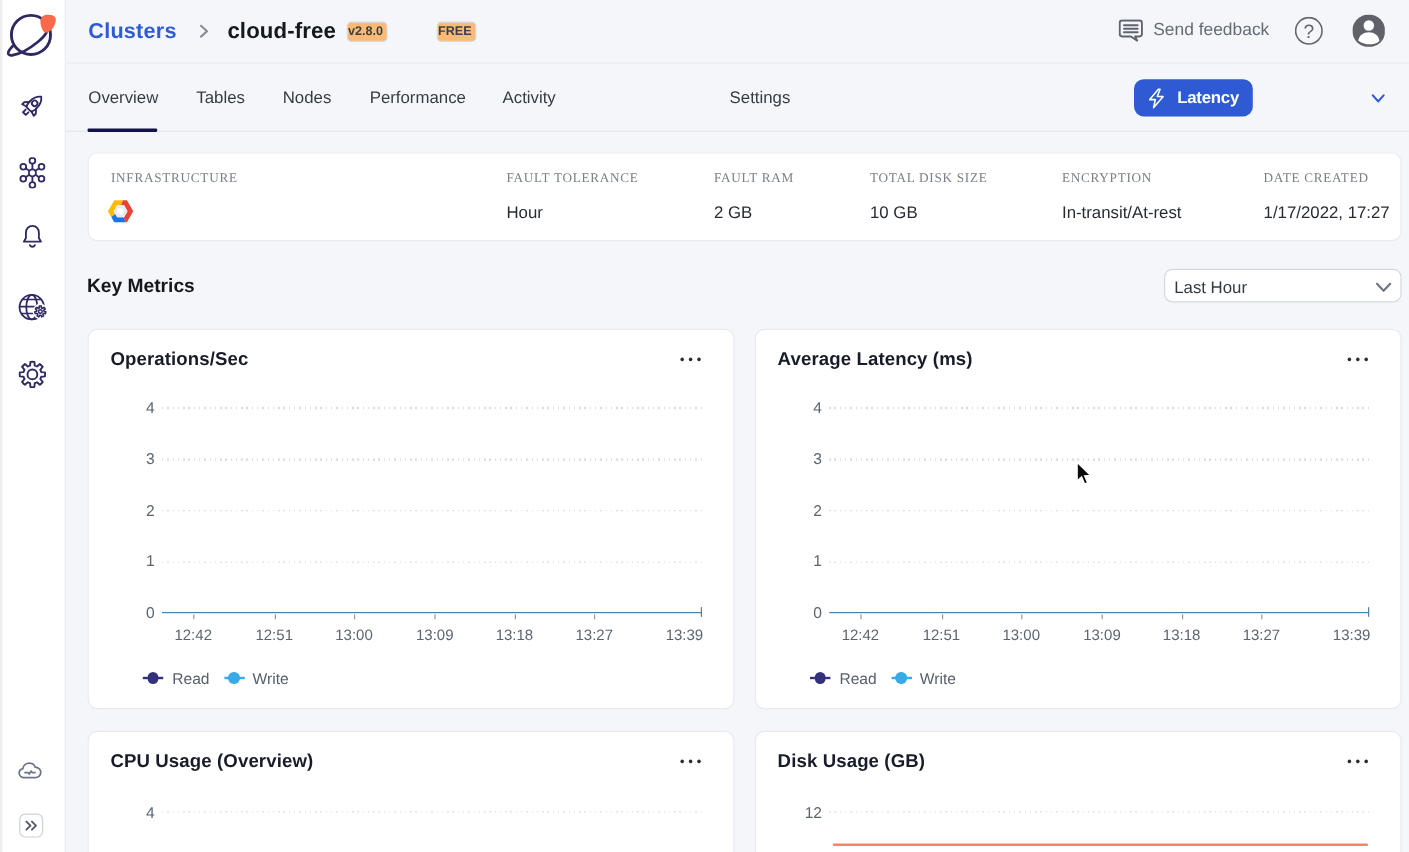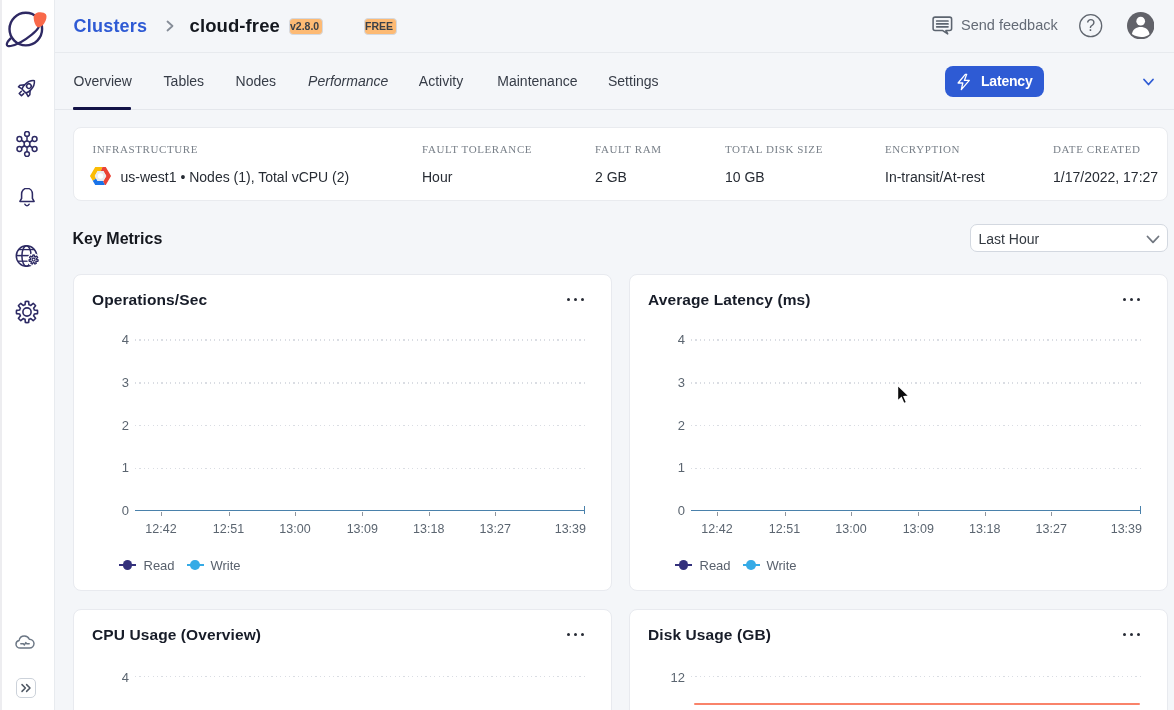--- a/index.html
+++ b/index.html
@@ -56,32 +56,30 @@
 <div id="header">
   <span class="crumb-blue">Clusters</span>
   <span class="crumb-name">cloud-free</span>
   <span class="badge" style="left:234px;width:34px;">v2.8.0</span>
   <span class="badge" style="left:269px;width:33px;margin-left:40px;">FREE</span>
 </div>
 <div id="tabbar">
   <span class="tab" style="left:18.6px;">Overview</span>
   <span class="tab" style="left:108.6px;">Tables</span>
   <span class="tab" style="left:180.6px;">Nodes</span>
-  <span class="tab" style="left:253.1px;font-style:italic;">Performance</span>
+  <span class="tab" style="left:253.1px;">Performance</span>
   <span class="tab" style="left:363.8px;">Activity</span>
-  <span class="tab" style="left:442.3px;">Maintenance</span>
   <span class="tab" style="left:553px;">Settings</span>
   <div id="tab-underline"></div>
   <div id="btn-connect">
       <span>Latency</span>
     </div>
 </div>
 <div id="infocard">
   <span class="ic-label" style="left:18.5px;">INFRASTRUCTURE</span>
-  <span class="ic-value" style="left:46.5px;">us-west1 • Nodes (1), Total vCPU (2)</span>
   <span class="ic-label" style="left:348px;">FAULT TOLERANCE</span>
   <span class="ic-value" style="left:348px;">Hour</span>
   <span class="ic-label" style="left:521px;">FAULT RAM</span>
   <span class="ic-value" style="left:521px;">2 GB</span>
   <span class="ic-label" style="left:651px;">TOTAL DISK SIZE</span>
   <span class="ic-value" style="left:651px;">10 GB</span>
   <span class="ic-label" style="left:811px;">ENCRYPTION</span>
   <span class="ic-value" style="left:811px;">In-transit/At-rest</span>
   <span class="ic-label" style="left:979px;">DATE CREATED</span>
   <span class="ic-value" style="left:979px;">1/17/2022, 17:27</span>

